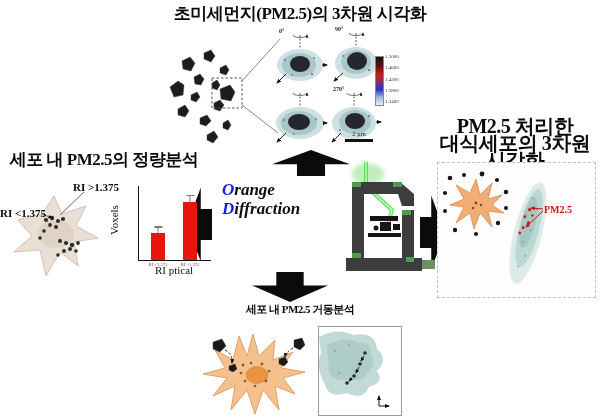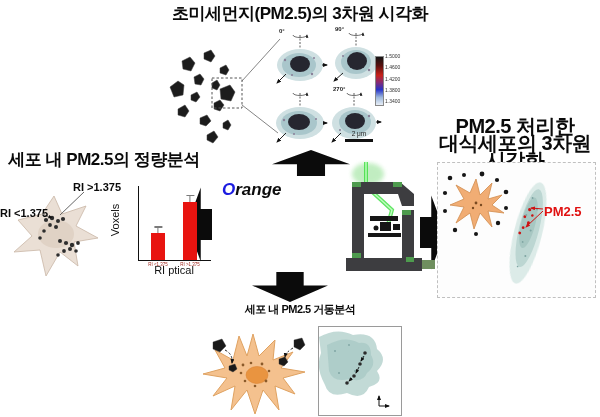--- a/index.html
+++ b/index.html
@@ -1,17 +1,17 @@
 <!DOCTYPE html>
 <html><head>
 <meta charset="utf-8">
 <style>
   html,body{margin:0;padding:0;background:#fff;}
   #stage{position:relative;width:600px;height:417px;background:#fff;overflow:hidden;
-         font-family:Liberation Sans, sans-serif;color:#111;}
+         font-family:Liberation Serif, serif;color:#111;}
   .abs{position:absolute;}
   .ktitle{font-weight:bold;color:#0a0a0a;letter-spacing:-0.5px;}
   .center{text-align:center;}
 
   
   .blkarrow{background:#0b0b0b;}
   .arrow-up{clip-path:polygon(50% 0%,100% 55%,68% 55%,68% 100%,32% 100%,32% 55%,0% 55%);}
   .arrow-down{clip-path:polygon(32% 0%,68% 0%,68% 45%,100% 45%,50% 100%,0% 45%,32% 45%);}
   .arrow-left{clip-path:polygon(0% 50%,55% 2%,55% 30%,100% 30%,100% 70%,55% 70%,55% 98%);}
   .arrow-right{clip-path:polygon(100% 50%,45% 2%,45% 30%,0% 30%,0% 70%,45% 70%,45% 98%);}
@@ -43,21 +43,21 @@
   .err{position:absolute;left:50%;top:-7px;width:1.2px;height:9px;background:#7a7a7a;transform:translateX(-50%);}
   .err:before{content:"";position:absolute;left:50%;top:0;width:8px;height:1.2px;background:#7a7a7a;transform:translateX(-50%);}
   .bartick{position:absolute;top:76px;width:30px;text-align:center;font-size:4.5px;color:#9c1a10;}
   .xlabel{position:absolute;left:26px;top:84px;width:72px;text-align:center;font-size:11px;color:#111;}
 
   
   .ri-label{position:absolute;font-size:11px;font-weight:bold;color:#0a0a0a;}
 
   
   #right-panel{position:absolute;left:437px;top:162px;width:157px;height:134px;border:1px dashed #c0c0c0;background:#fdfdfd;}
-  .pm-label{position:absolute;left:106px;top:41px;font-size:13px;font-weight:bold;color:#e01010;}
+  .pm-label{position:absolute;left:106px;top:41px;font-size:10px;font-weight:bold;color:#e01010;}
 
   
   #traj-box{position:absolute;left:318px;top:326px;width:82px;height:88px;border:1px solid #9a9a9a;background:#fff;}
 </style>
 </head>
 <body>
 
 <div id="stage">
 
   <svg width="0" height="0" style="position:absolute">
@@ -218,20 +218,21 @@
         <div class="fill" style="background: rgb(232, 20, 16);"></div>
       </div>
       <div class="bartick" style="left:4px;">RI &lt;1.375</div>
       <div class="bartick" style="left:36px;">RI &gt;1.375</div>
     </div>
     <div class="xlabel">RI ptical</div>
   </div>
 
   <div class="abs" style="left:222px;top:180px;width:120px;">
     <div class="odt-line"><span class="odt-initial">O</span><span>range</span></div>
+    <div class="odt-line"><span class="odt-initial">D</span><span>iffraction</span></div>
   </div>
 
   <svg class="abs" style="left:338px;top:160px" width="100" height="120" viewBox="0 0 100 120">
     <ellipse cx="30" cy="14" rx="16" ry="11" fill="#8fe08f" opacity="0.55" filter="url(#glow)"></ellipse>
     <path d="M28,2 L28,26 L54,50 L49,68" stroke="#3ade3e" stroke-width="4" fill="none" opacity="0.8" filter="url(#soft)"></path>
     <path d="M28,2 L28,26 L54,50 L49,68" stroke="#bfffbf" stroke-width="1.4" fill="none"></path>
     <g fill="#3d3d40">
       <path d="M14,22 L62,22 L76,34 L76,46 L64,46 L60,34 L14,34 Z"></path>
       <rect x="14" y="22" width="12" height="80"></rect>
       <rect x="64" y="50" width="12" height="52"></rect>

